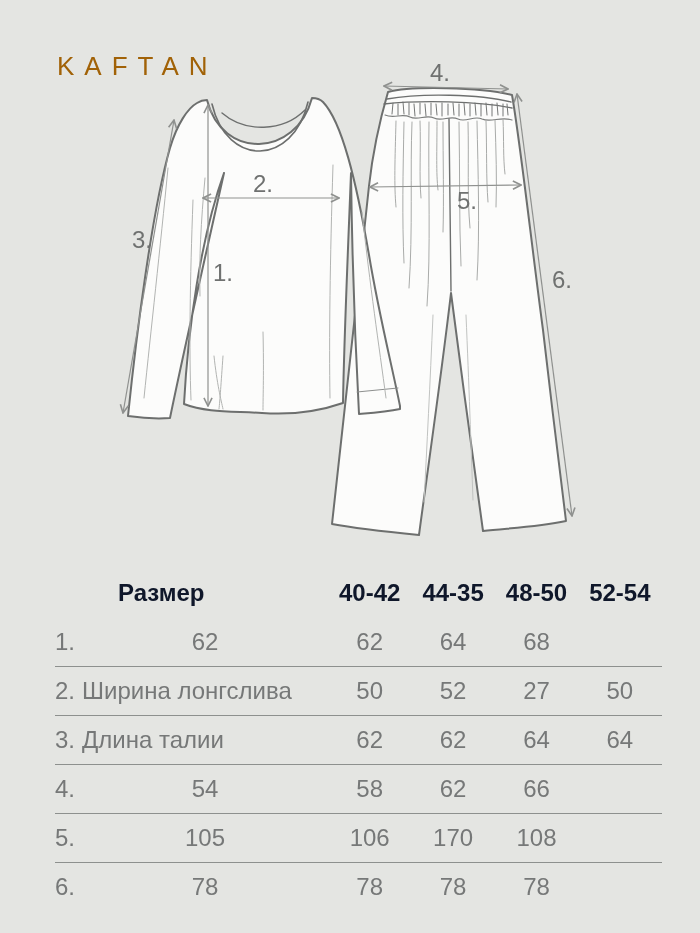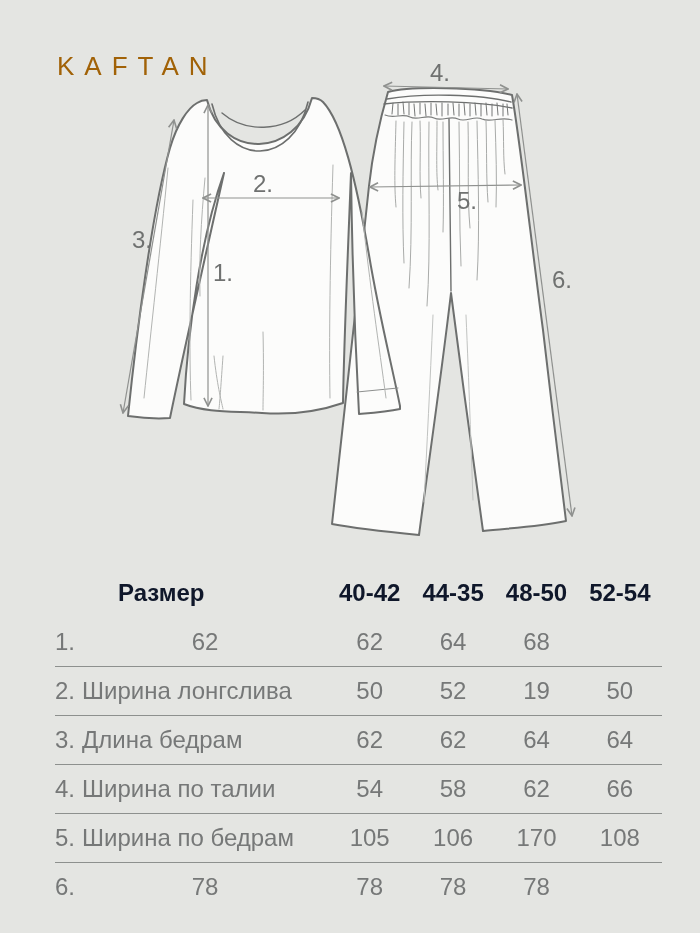--- a/index.html
+++ b/index.html
@@ -157,45 +157,43 @@
     <div class="cell val">62</div>
     <div class="cell val">64</div>
     <div class="cell val">68</div>
   </div>
 
   <div class="trow data">
     <div class="cell num">2.</div>
     <div class="cell lbl">Ширина лонгслива</div>
     <div class="cell val">50</div>
     <div class="cell val">52</div>
-    <div class="cell val">19</div>
+    <div class="cell val">27</div>
     <div class="cell val">50</div>
   </div>
 
   <div class="trow data">
     <div class="cell num">3.</div>
-    <div class="cell lbl">Длина бедрам</div>
+    <div class="cell lbl">Длина талии</div>
     <div class="cell val">62</div>
     <div class="cell val">62</div>
     <div class="cell val">64</div>
     <div class="cell val">64</div>
   </div>
 
   <div class="trow data">
     <div class="cell num">4.</div>
-    <div class="cell lbl">Ширина по талии</div>
     <div class="cell val">54</div>
     <div class="cell val">58</div>
     <div class="cell val">62</div>
     <div class="cell val">66</div>
   </div>
 
   <div class="trow data">
     <div class="cell num">5.</div>
-    <div class="cell lbl">Ширина по бедрам</div>
     <div class="cell val">105</div>
     <div class="cell val">106</div>
     <div class="cell val">170</div>
     <div class="cell val">108</div>
   </div>
 
   <div class="trow data">
     <div class="cell num">6.</div>
     <div class="cell val">78</div>
     <div class="cell val">78</div>

